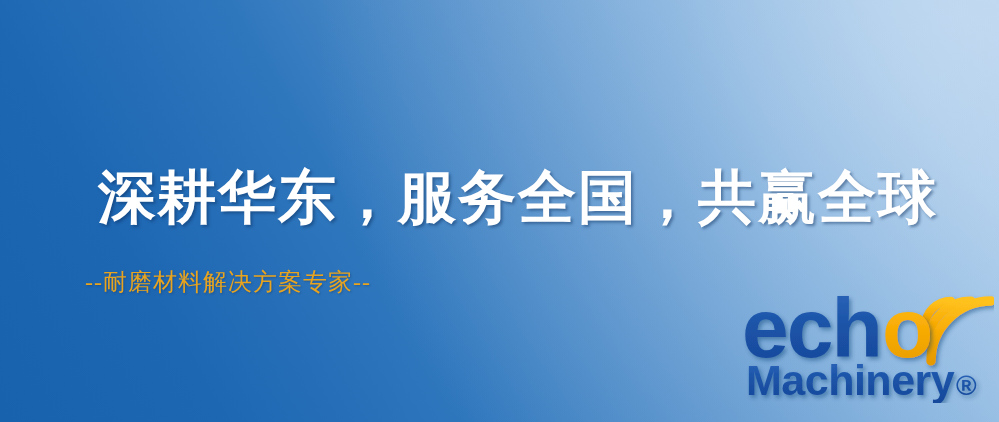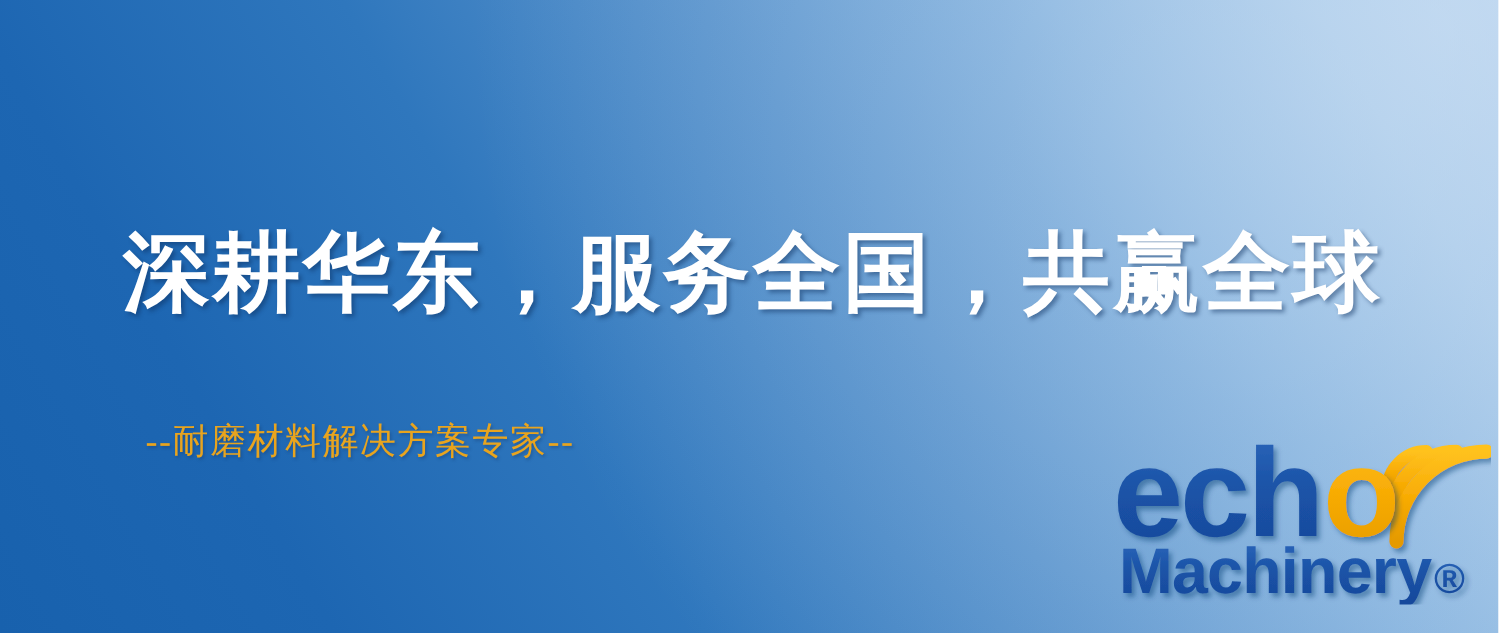--- a/index.html
+++ b/index.html
@@ -39,36 +39,36 @@
         rgba(210,228,245,0.55) 0%,
         rgba(210,228,245,0.22) 28%,
         rgba(210,228,245,0.0) 62%
       );
   }
 
   .headline {
     position: absolute;
     left: 82px;
     top: 152px;
-    margin: 0;
+    margin: 16px;
     font-family: "Liberation Serif", "DejaVu Serif", serif;
     font-size: 58px;
     line-height: 1.05;
     letter-spacing: 2px;
     color: #ffffff;
     white-space: nowrap;
     text-shadow: 2px 2px 3px rgba(10,45,90,0.45);
     z-index: 3;
   }
 
   .subtitle {
     position: absolute;
     left: 85px;
     top: 266px;
-    margin: 12px;
+    margin: 0;
     font-family: "Liberation Serif", "DejaVu Serif", serif;
     font-size: 24px;
     letter-spacing: 1px;
     color: #e8a41e;
     white-space: nowrap;
     text-shadow: 1px 1px 2px rgba(20,50,95,0.35);
     z-index: 3;
     text-align: center;
   }
 

